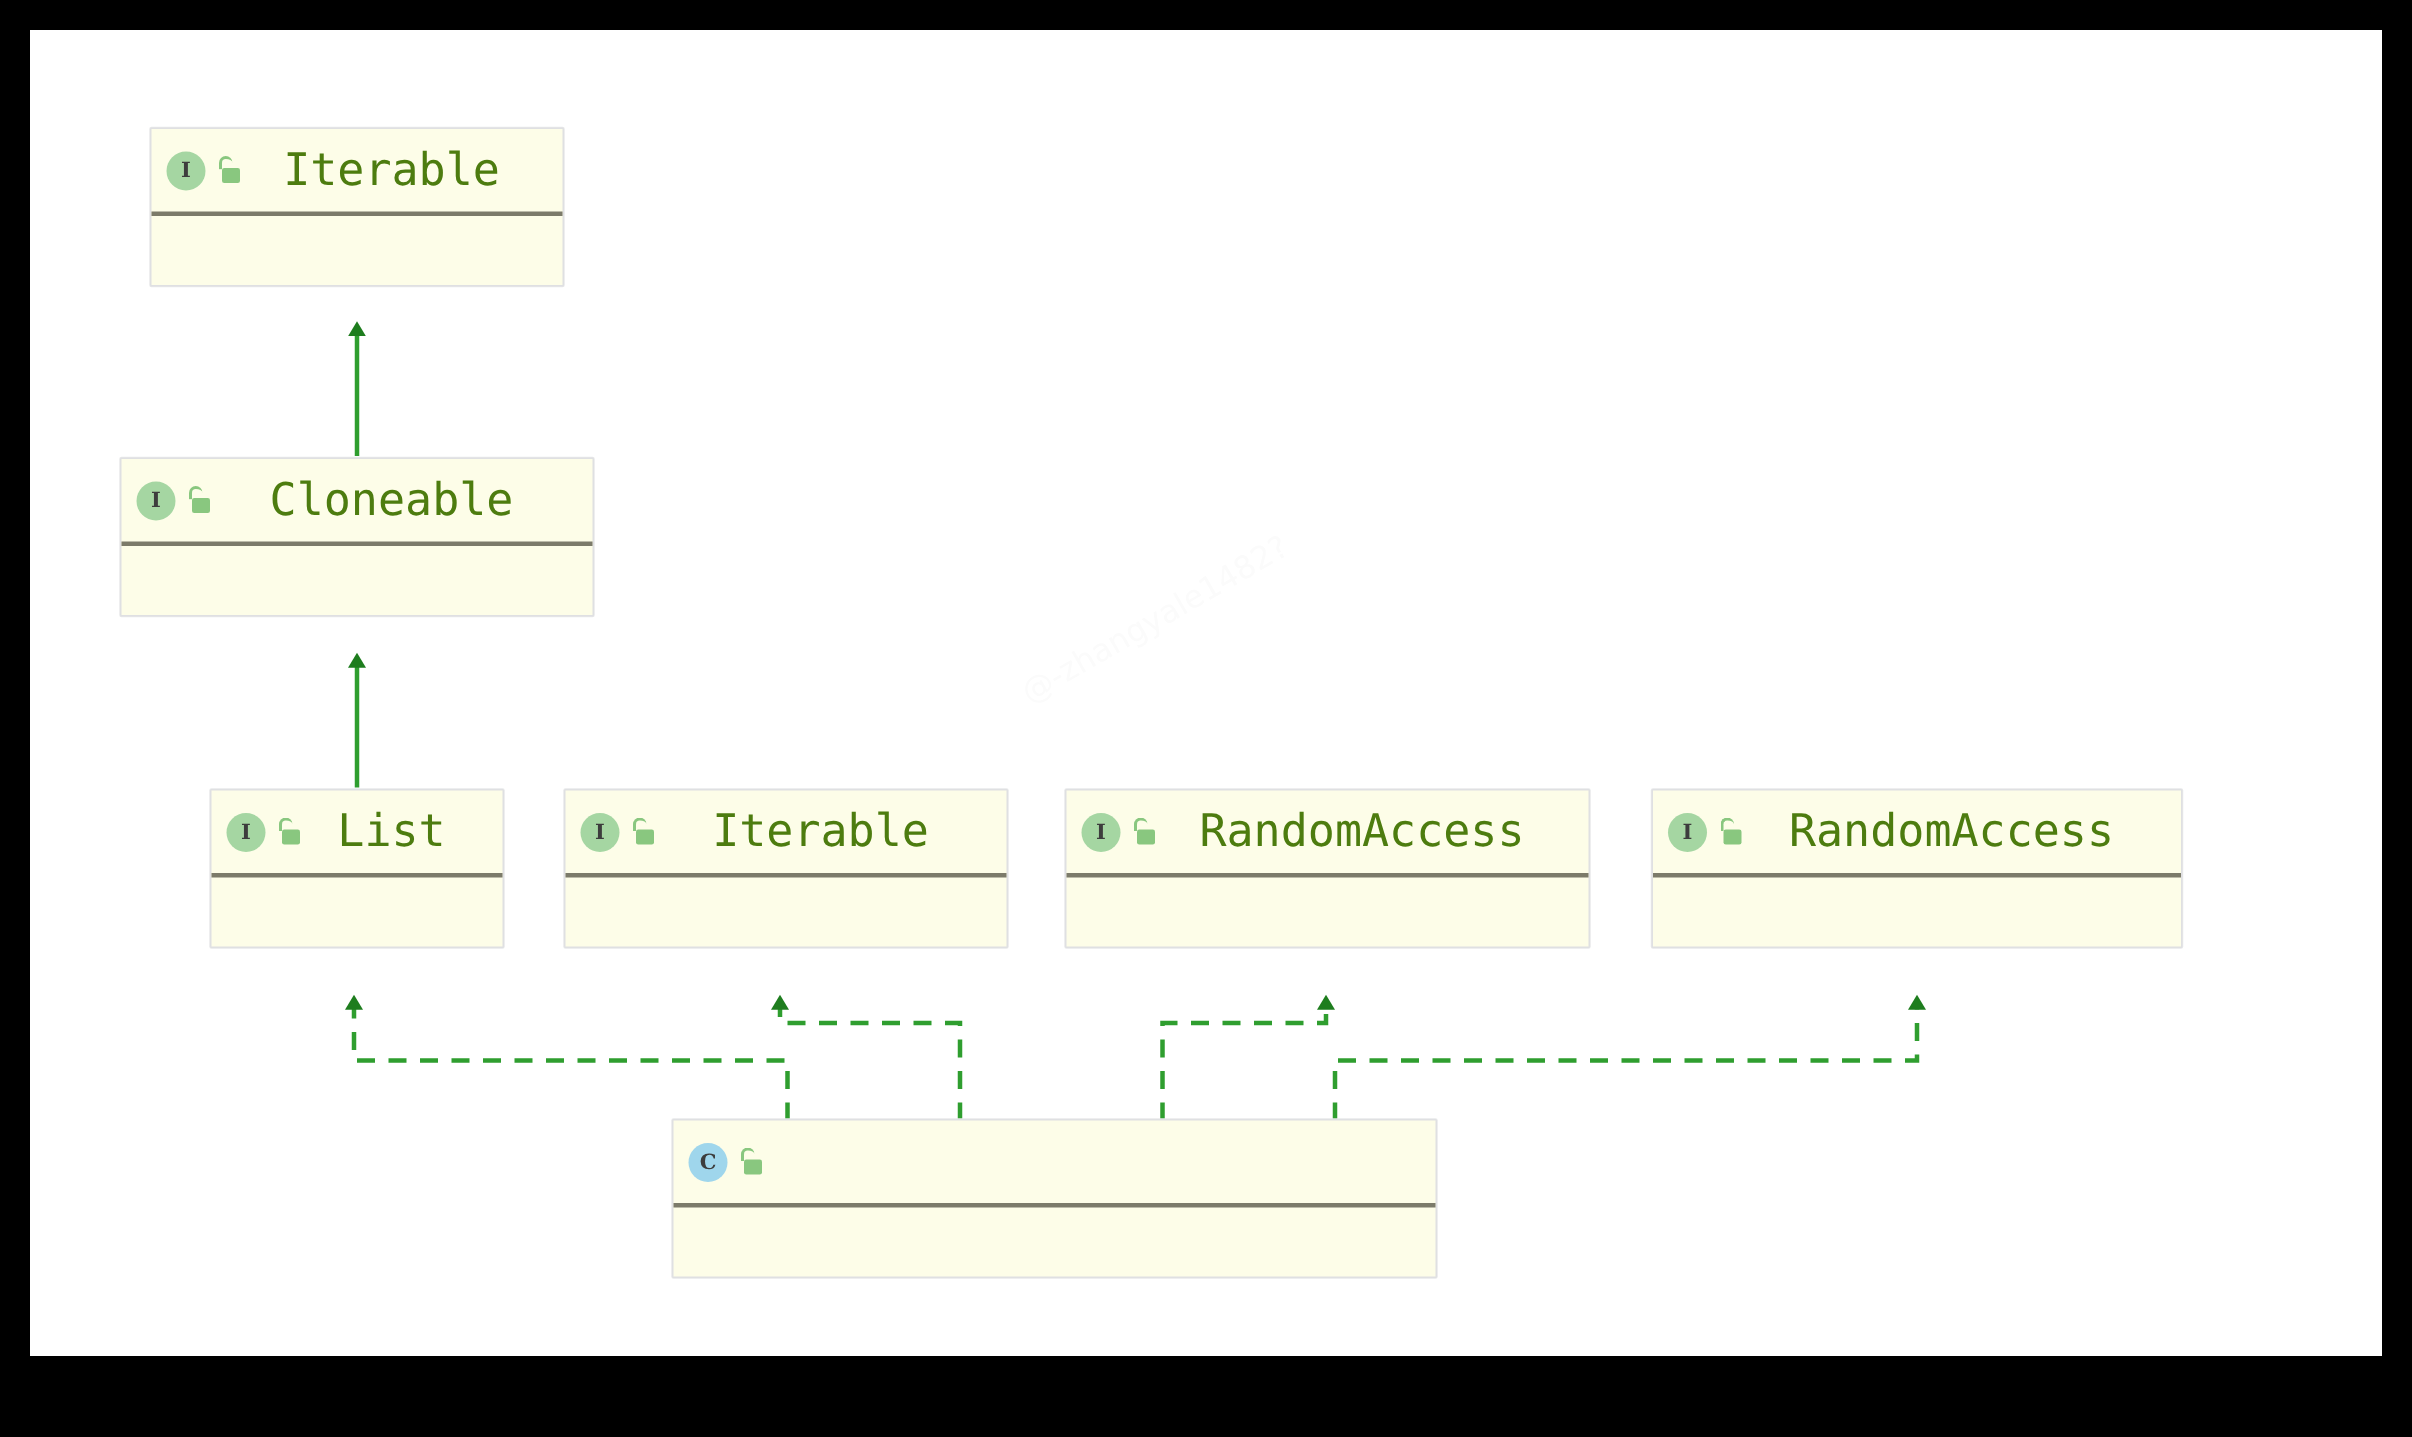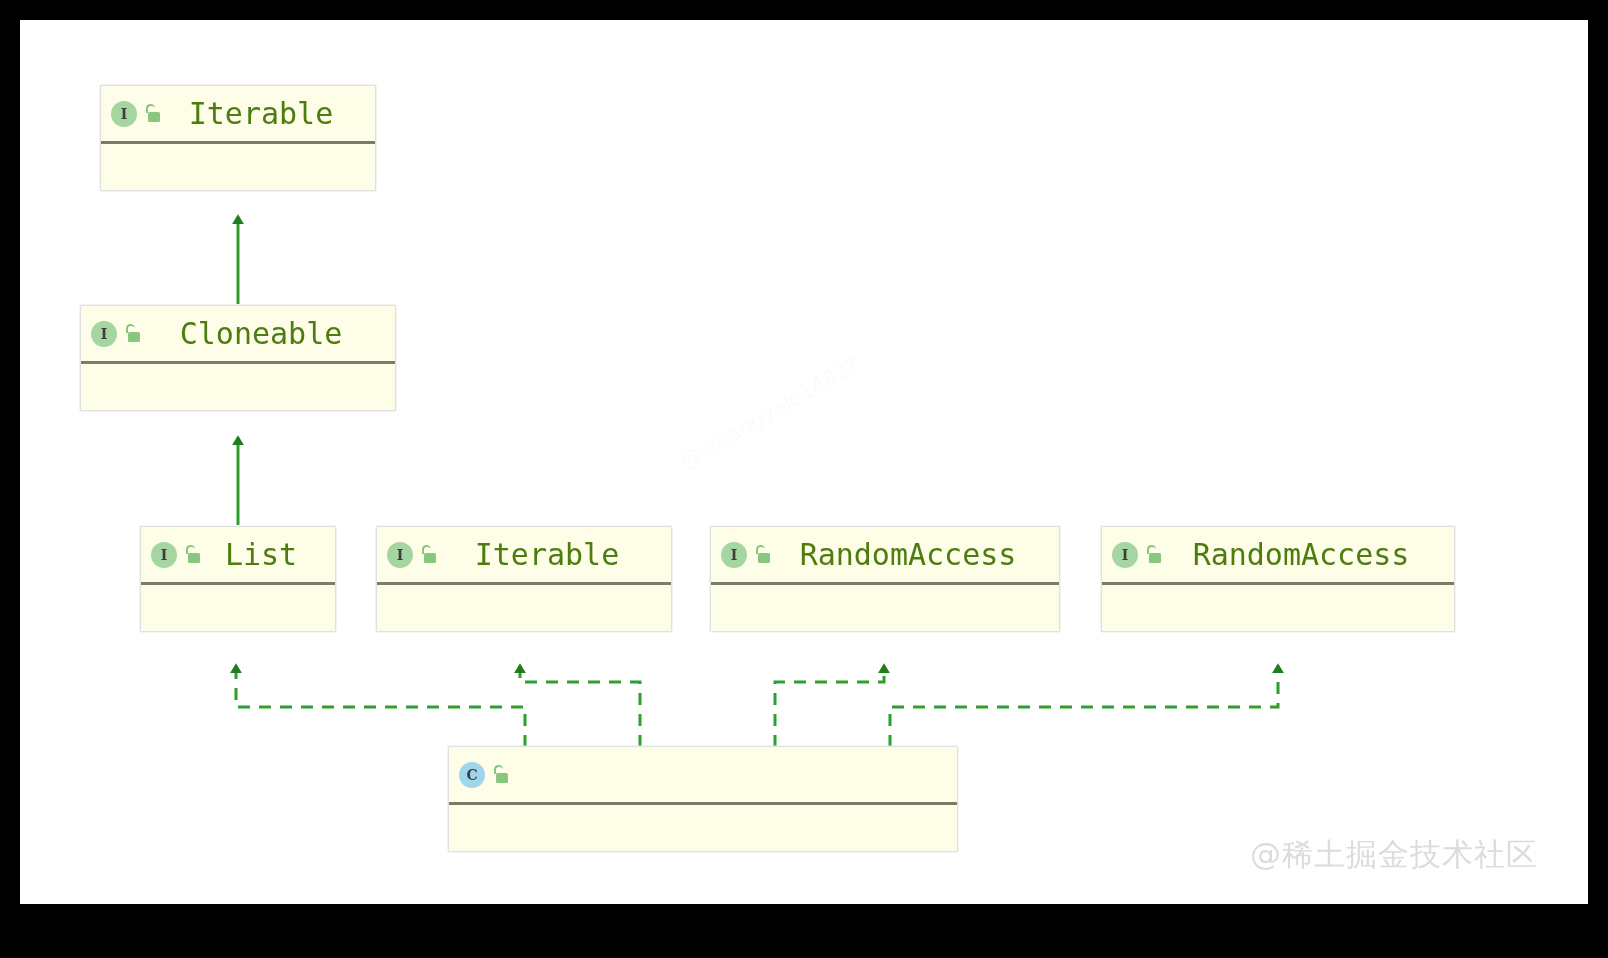--- a/index.html
+++ b/index.html
@@ -239,16 +239,15 @@
         <span class="badge cls">C</span>
         <span class="lock-icon">
           <span class="shackle"></span>
             <span class="body"></span>
         </span>
       </div>
       <div class="uml-body"></div>
     </div>
 
     <div class="wm-center">@-zhangyale1482?</div>
-    <div class="wm-corner">@稀土掘金技术社区</div>
 
   </div>
 </div>
 
 </body></html>

